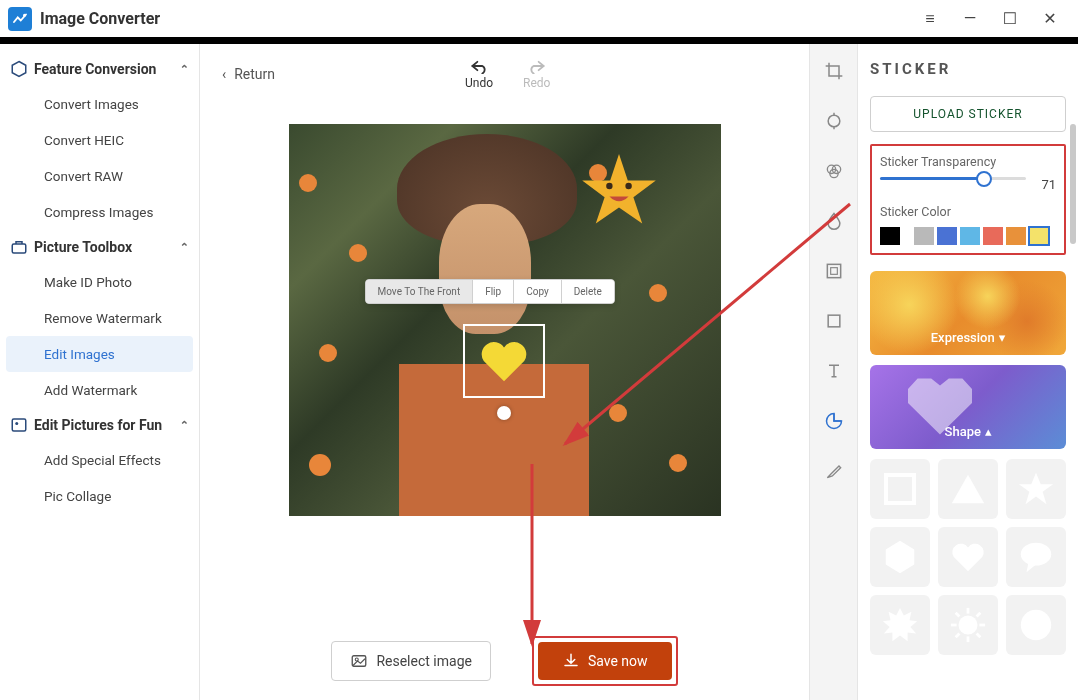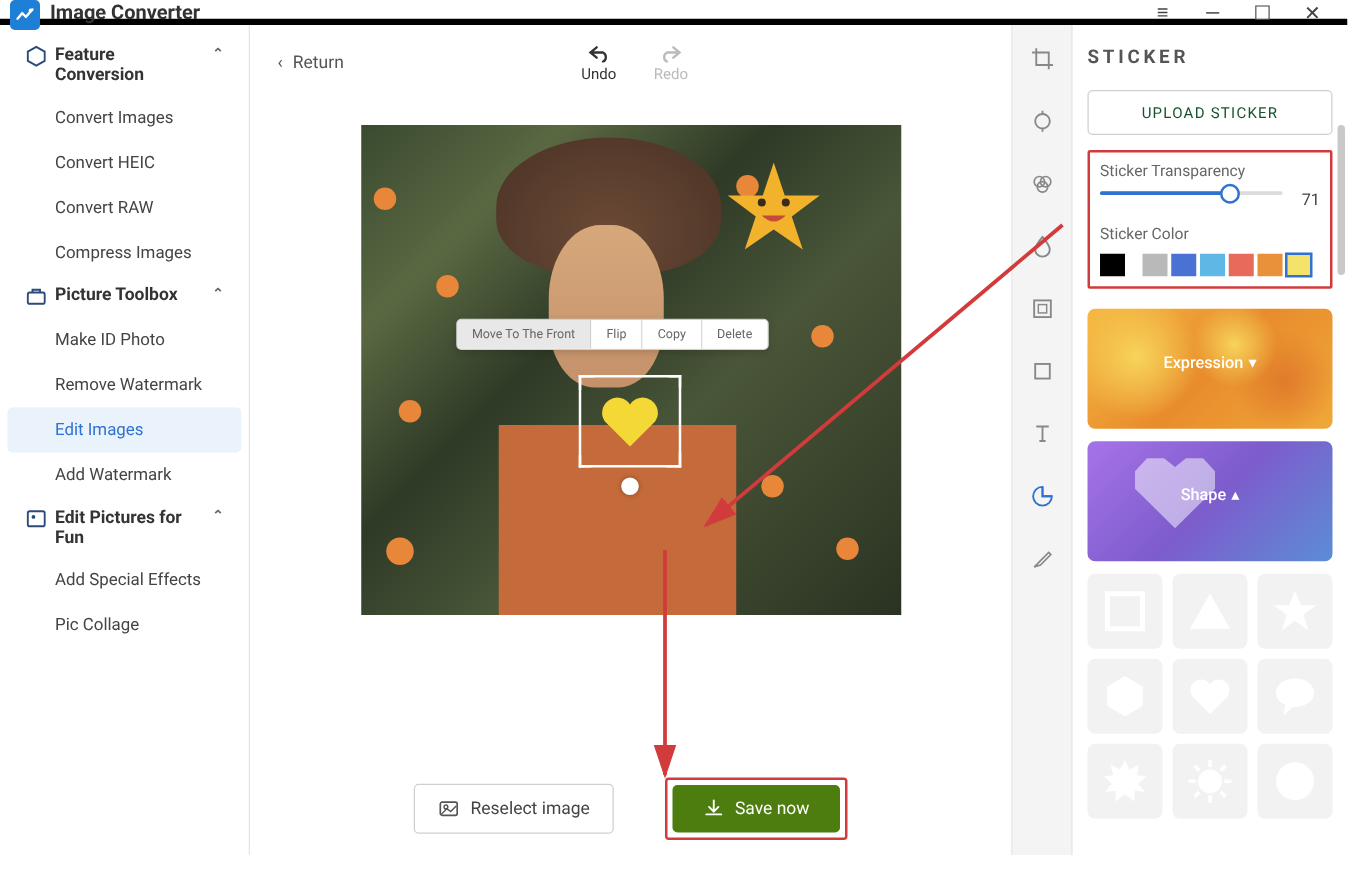--- a/index.html
+++ b/index.html
@@ -1,25 +1,25 @@
 <!DOCTYPE html>
 <html><head>
 <meta charset="utf-8">
 <style>
 *{box-sizing:border-box;margin:0;padding:0;font-family:-apple-system,BlinkMacSystemFont,"Segoe UI",Roboto,Arial,sans-serif}
 body{width:1078px;height:700px;overflow:hidden;background:#fff;font-size:14px;color:#333}
-.titlebar{height:20px;display:flex;padding:0 8px;border-bottom:5px solid #000000}
+.titlebar{height:44px;display:flex;align-items:center;padding:0 8px;border-bottom:7px solid #000000}
 .titlebar .logo{width:24px;height:24px;background:#1e7fd6;border-radius:4px;display:flex;align-items:center;justify-content:center;margin-right:8px}
 .titlebar .logo svg{width:18px;height:18px}
 .titlebar .app-title{font-weight:700;font-size:16px}
 .titlebar .win-controls{margin-left:auto;display:flex;gap:20px;padding-right:10px}
 .titlebar .win-controls div{width:20px;height:20px;display:flex;align-items:center;justify-content:center;font-size:16px;color:#444;cursor:pointer}
 .main{display:flex;height:calc(100% - 36px)}
 .sidebar{width:200px;border-right:1px solid #e5e5e5;padding-top:8px;overflow-y:auto}
-.side-section{display:flex;align-items:flex-start;gap:6px;padding:8px 20px;font-weight:700;font-size:14px;cursor:pointer}
+.side-section{display:flex;align-items:center;gap:6px;padding:8px 10px;font-weight:700;font-size:14px;cursor:pointer}
 .side-section .sec-icon{width:18px;height:18px;display:flex;align-items:center;justify-content:center}
 .side-section .chev{margin-left:auto;font-size:11px;color:#666}
 .side-item{padding:10px 12px 10px 44px;font-size:13.5px;color:#444;cursor:pointer}
 .side-item.active{background:#eaf2fb;color:#2f72d0;border-radius:4px;margin:0 6px;padding-left:38px}
 .canvas-area{flex:1;position:relative;display:flex;flex-direction:column;align-items:center;border-right:1px solid #e5e5e5}
 .canvas-top{width:100%;display:flex;align-items:center;padding:14px 22px;gap:40px}
 .return-block{display:flex;align-items:center;gap:8px;color:#555;cursor:pointer}
 .ur-block{display:flex;gap:30px;margin-left:150px}
 .ur-item{display:flex;flex-direction:column;align-items:center;font-size:12px;gap:2px;cursor:pointer}
 .ur-item.disabled{color:#bbb}
@@ -41,44 +41,44 @@
 .heart-sel::before{left:-2px;top:-2px;border-right:none;border-bottom:none}
 .heart-sel::after{right:-2px;bottom:-2px;border-left:none;border-top:none}
 .heart-sel .corner-tr{position:absolute;right:-2px;top:-2px;width:10px;height:10px;border:2px solid #fff;border-left:none;border-bottom:none}
 .heart-sel .corner-bl{position:absolute;left:-2px;bottom:-2px;width:10px;height:10px;border:2px solid #fff;border-right:none;border-top:none}
 .heart-sel svg{width:54px;height:50px}
 .heart-sel .rot-handle{position:absolute;left:50%;bottom:-24px;transform:translateX(-50%);width:14px;height:14px;background:#fff;border-radius:50%;box-shadow:0 0 4px rgba(0,0,0,.3)}
 .ctx-menu{position:absolute;left:76px;top:155px;display:flex;background:#f8f8f8;border:1px solid #d0d0d0;border-radius:4px;overflow:hidden;box-shadow:0 2px 6px rgba(0,0,0,.15)}
 .ctx-menu div{padding:6px 12px;font-size:10px;color:#666;border-right:1px solid #d0d0d0;cursor:pointer;background:#fff}
 .ctx-menu div:first-child{background:#e8e8e8}
 .ctx-menu div:last-child{border-right:none}
-.bottom-bar{position:absolute;bottom:12px;display:flex;gap:41px;align-items:center}
+.bottom-bar{position:absolute;bottom:22px;display:flex;gap:41px;align-items:center}
 .reselect-btn{display:flex;align-items:center;gap:8px;padding:10px 18px;border:1px solid #cfcfcf;border-radius:4px;background:#fff;cursor:pointer;font-size:14px;color:#444}
-.save-btn{display:flex;align-items:center;gap:8px;padding:10px 24px;background:#4d7c0f;color:#fff;border-radius:4px;cursor:pointer;font-size:14px;border:2px solid #d23b3b;outline:2px solid #d23b3b;outline-offset:2px}
+.save-btn{display:flex;align-items:center;gap:8px;padding:10px 24px;background:#c2410c;color:#fff;border-radius:4px;cursor:pointer;font-size:14px;border:2px solid #d23b3b;outline:2px solid #d23b3b;outline-offset:2px}
 .save-btn-wrap{padding:4px;border:2px solid #d23b3b;border-radius:3px}
 .arrow-red{position:absolute;pointer-events:none}
 .toolstrip{width:48px;background:#f4f4f4;display:flex;flex-direction:column;align-items:center;padding-top:16px;gap:28px;border-right:1px solid #e5e5e5}
 .toolstrip .tool{width:22px;height:22px;display:flex;align-items:center;justify-content:center;color:#888;cursor:pointer}
 .toolstrip .tool.active{color:#2f72d0}
 .right-panel{width:220px;padding:16px 12px;overflow-y:auto;position:relative}
 .right-panel .scrollbar{position:absolute;right:2px;top:80px;width:6px;height:120px;background:#c9c9c9;border-radius:3px}
 .panel-title{font-size:15px;letter-spacing:3px;color:#555;margin-bottom:18px;font-weight:700}
 .upload-btn{display:block;width:100%;text-align:center;padding:10px;border:1px solid #cfcfcf;border-radius:4px;background:#fff;font-size:12px;letter-spacing:1px;color:#14532d;cursor:pointer;margin-bottom:12px}
 .trans-box{border:2px solid #d23b3b;padding:8px;border-radius:2px;margin-bottom:16px}
 .trans-label{font-size:12.5px;color:#666;margin-bottom:8px}
 .slider-row{display:flex;align-items:flex-start;gap:8px}
 .slider-track{flex:1;height:3px;background:#dcdcdc;position:relative;border-radius:2px}
 .slider-fill{position:absolute;left:0;top:0;height:100%;width:71%;background:#2f72d0;border-radius:2px}
 .slider-thumb{position:absolute;left:71%;top:50%;transform:translate(-50%,-50%);width:16px;height:16px;background:#fff;border:2px solid #2f72d0;border-radius:50%}
 .slider-val{font-size:13px;color:#444;min-width:22px;text-align:right}
 .color-label{font-size:12.5px;color:#666;margin:12px 0 8px}
 .swatches{display:flex;gap:3px;flex-wrap:wrap}
 .swatch{width:20px;height:18px;cursor:pointer}
 .swatch.sel{outline:2px solid #2f72d0;outline-offset:-1px}
-.sticker-cat{height:96px;border-radius:6px;margin-bottom:10px;display:flex;align-items:center;justify-content:center;padding-bottom:10px;color:#fff;font-size:13px;cursor:pointer;position:relative;overflow:hidden}
+.sticker-cat{height:84px;border-radius:6px;margin-bottom:10px;display:flex;align-items:flex-end;justify-content:center;padding-bottom:10px;color:#fff;font-size:13px;cursor:pointer;position:relative;overflow:hidden}
 .cat-expr{background:linear-gradient(135deg,#f5b942 0%,#e88c2c 50%,#f0a83a 100%)}
 .cat-expr::before{content:"";position:absolute;inset:0;background:radial-gradient(circle at 20% 40%,#f7d45a 0%,transparent 30%),radial-gradient(circle at 60% 30%,#f7d45a 0%,transparent 25%),radial-gradient(circle at 80% 60%,#e07b2a 0%,transparent 25%)}
 .cat-shape{background:linear-gradient(135deg,#a673e8 0%,#7d5ccc 50%,#5b8dd6 100%)}
 .cat-shape::before{content:"";position:absolute;left:30px;top:10px;width:80px;height:70px;background:rgba(255,255,255,.5);clip-path:polygon(50% 15%,61% 5%,78% 5%,90% 20%,90% 40%,50% 85%,10% 40%,10% 20%,22% 5%,39% 5%)}
 .cat-label{position:relative;z-index:1;display:flex;align-items:center;gap:4px;font-weight:500}
 .shape-grid{display:grid;grid-template-columns:repeat(3,1fr);gap:8px}
 .shape-cell{aspect-ratio:1;background:#f2f2f2;border-radius:6px;display:flex;align-items:center;justify-content:center;cursor:pointer}
 .shape-cell svg{width:38px;height:38px;fill:#fff}
 .shape-cell .sq{width:32px;height:32px;border:4px solid #fff}
 </style>

